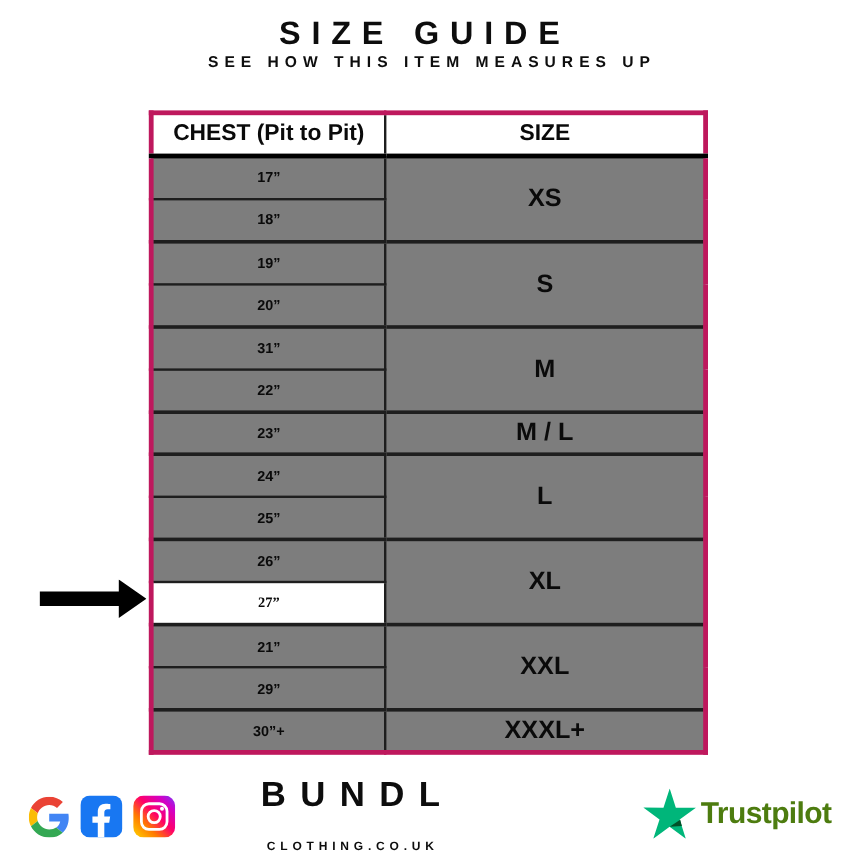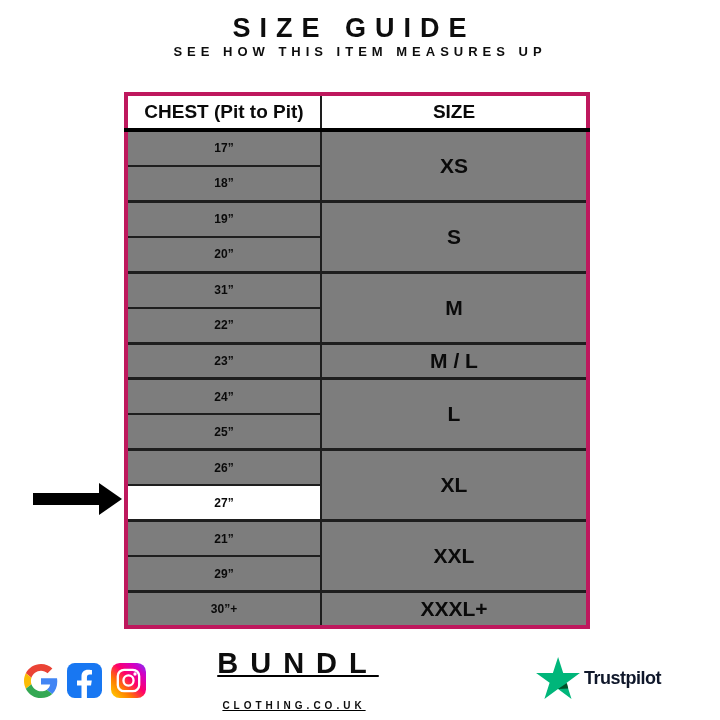--- a/index.html
+++ b/index.html
@@ -33,42 +33,42 @@
   table.sizes thead tr { height:36px; }
   table.sizes tbody tr { height:35.5px; }
   th.chest-col { width:192px; }
   th.size-col  { width:264px; }
   table.sizes th { background:#ffffff; font-size:19px; border-bottom:4px solid #000; }
   table.sizes td { background:#7d7d7d; }
   td.chest { font-size:12px; }
   td.size  { font-size:21px; }
   tr.g-start td { border-top-width:3px; }
   td.white { background:#ffffff; }
-  tr.hl td { background:#ffffff; }
+  tr.hl td { background:#ffffff;font-family:Liberation Serif, serif; }
   td.nodiv { border-right-style:hidden; }
 
   
   .arrow { position:absolute; left:33px; top:483px; }
 
   
   .social { position:absolute; left:24px; top:663px; display:flex; gap:9px; align-items:center; }
   .social .icn { display:block; }
 
-  .brand { position:absolute; left:0; top:647px; width:584px; text-align:center;text-decoration:underline; }
+  .brand { position:absolute; left:0; top:647px; width:584px; text-align:center; }
   .brand-name {
     font-size:29px; font-weight:800; letter-spacing:12px;
     padding-left:12px; color:#0d0d0d;
   }
   .brand-domain {
     margin-top:20px; font-size:10px; font-weight:700; letter-spacing:4px;
     padding-left:4px; color:#0d0d0d;
   }
 
   .trustpilot { position:absolute; left:536px; top:657px; display:flex; align-items:center; gap:4px; }
-  .tp-label { font-size:18px; font-weight:700; color:#0f172a; letter-spacing:-0.5px; }
+  .tp-label { font-size:25px; font-weight:700; color:#4d7c0f; letter-spacing:-0.5px; }
 </style>
 </head>
 <body>
 
 <div class="stage">
 
   <div class="title">SIZE GUIDE</div>
   <div class="subtitle">SEE HOW THIS ITEM MEASURES UP</div>
 
   <table class="sizes">

